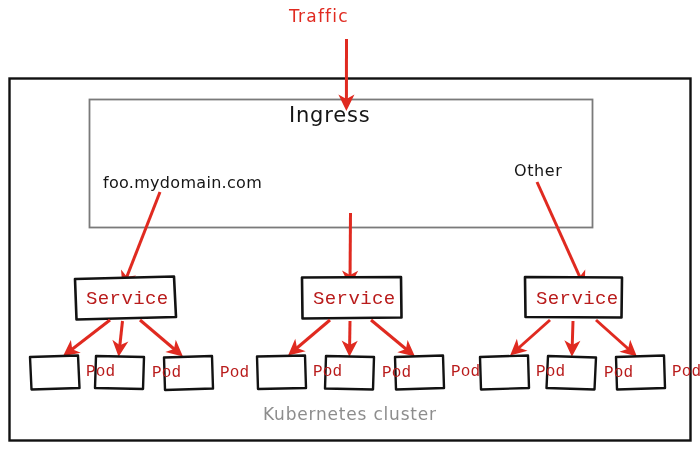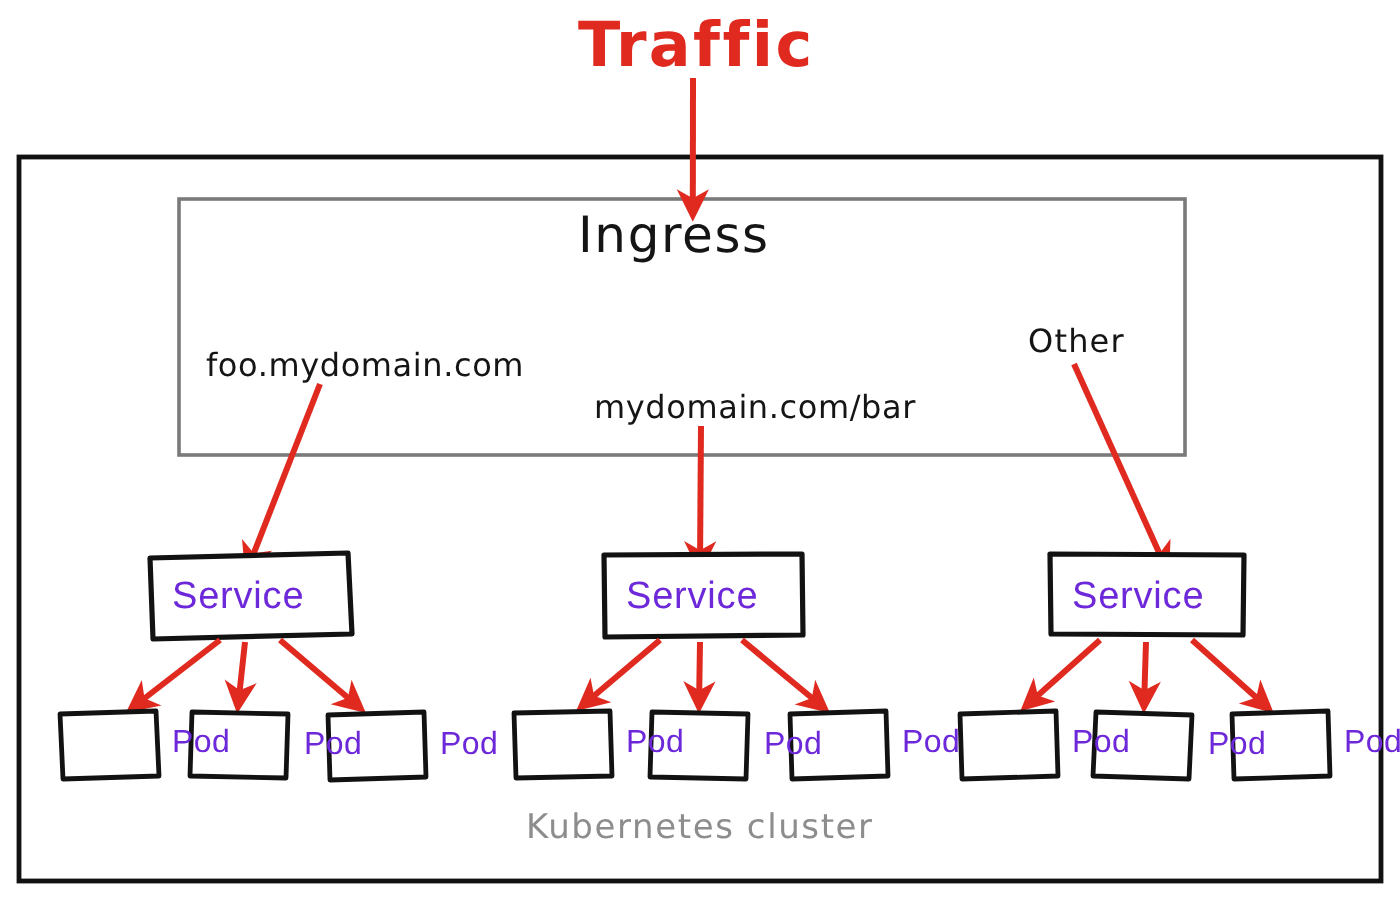--- a/index.html
+++ b/index.html
@@ -26,29 +26,28 @@
   }
   .hand-text {
     position: absolute;
     font-family: "DejaVu Sans", sans-serif;
     white-space: nowrap;
     line-height: 1;
     letter-spacing: 0.3px;
   }
   .traffic-label {
     color: #e02a20;
-    font-size: 31px;
+    font-size: 17px;
     left: 289px;
     top: 8px;
     letter-spacing: 1.2px;
-    font-weight: bold;
   }
   .ingress-label {
     color: #151515;
-    font-size: 25px;
+    font-size: 21px;
     left: 289px;
     top: 105px;
     letter-spacing: 0.8px;
   }
   .route-label {
     color: #151515;
     font-size: 16px;
   }
   .route-foo  { left: 103px; top: 175px; }
   .route-bar  { left: 297px; top: 196px; }
@@ -56,22 +55,22 @@
   .cluster-label {
     color: #8d8d8d;
     font-size: 17px;
     left: 263px;
     top: 406px;
     letter-spacing: 0.8px;
     text-align: right;
   }
   .box-label {
     position: absolute;
-    font-family: Liberation Sans, sans-serif;
-    color: #6d28d9;
+    font-family: Liberation Mono, monospace;
+    color: #b91c1c;
     white-space: nowrap;
     pointer-events: none;
   }
   .svc-label { font-size: 19px; letter-spacing: 0.4px; }
   .pod-label { font-size: 16px; letter-spacing: 0.2px; margin-left: 48px; }
 </style>
 </head>
 <body>
 
 <div id="canvas">
@@ -120,21 +119,20 @@
     <path d="M 480 357 L 528 355.5 L 529 388 L 481 389.5 Z" fill="#ffffff" stroke="#121212" stroke-width="2.4" stroke-linejoin="round"></path>
     <path d="M 548 356 L 596 357.5 L 594.5 389.5 L 546.5 388 Z" fill="#ffffff" stroke="#121212" stroke-width="2.4" stroke-linejoin="round"></path>
     <path d="M 616 357 L 664 355.5 L 665 388 L 617 389.5 Z" fill="#ffffff" stroke="#121212" stroke-width="2.4" stroke-linejoin="round"></path>
   </svg>
 
   <div class="hand-text traffic-label">Traffic</div>
 
   <div class="hand-text ingress-label">Ingress</div>
 
   <div class="hand-text route-label route-foo">foo.mydomain.com</div>
-  <div class="hand-text route-label route-bar">mydomain.com/bar</div>
   <div class="hand-text route-label route-other">Other</div>
 
   <div class="box-label svc-label" style="left:86px;  top:288px;">Service</div>
   <div class="box-label svc-label" style="left:313px; top:288px;">Service</div>
   <div class="box-label svc-label" style="left:536px; top:288px;">Service</div>
 
   <div class="box-label pod-label" style="left:38px;  top:363px;">Pod</div>
   <div class="box-label pod-label" style="left:104px; top:364px;">Pod</div>
   <div class="box-label pod-label" style="left:172px; top:364px;">Pod</div>
 

